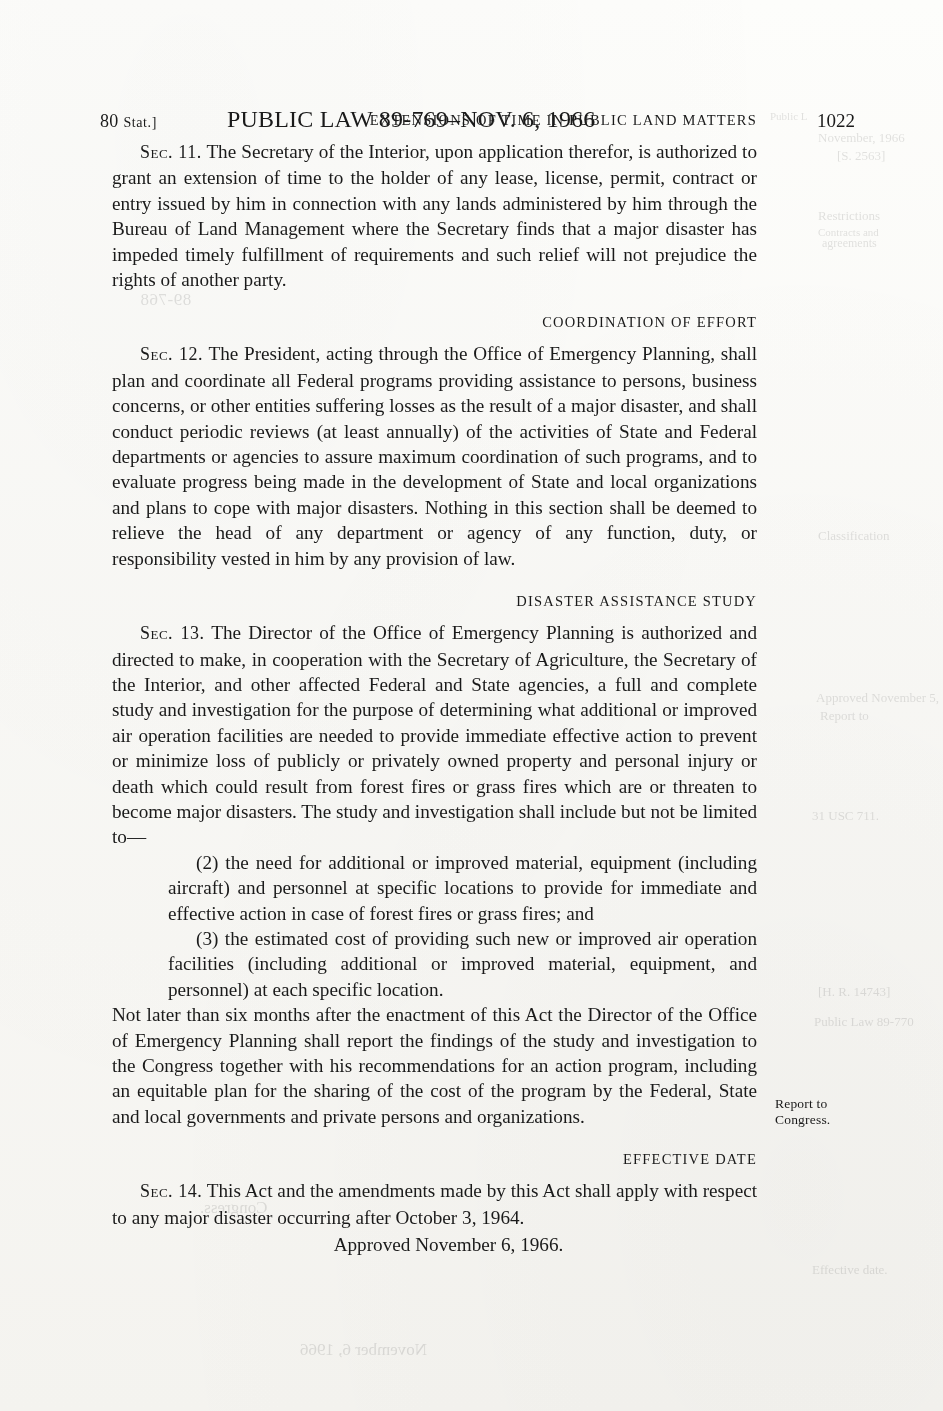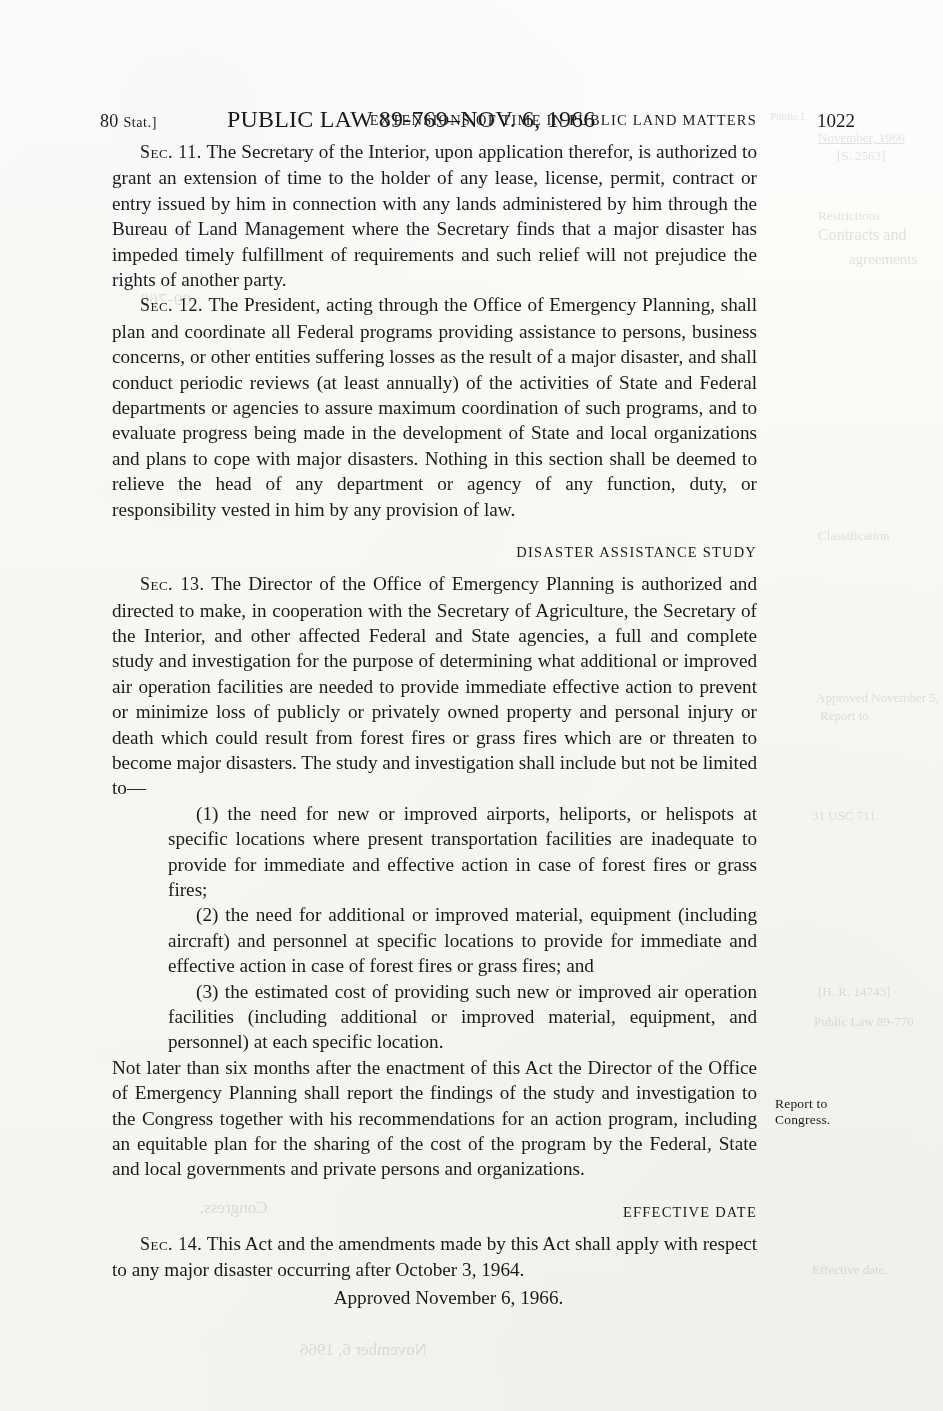--- a/index.html
+++ b/index.html
@@ -135,25 +135,25 @@
   }
   .ghost.rev { transform: scaleX(-1); }
 </style>
 </head>
 <body>
 
 <div class="page">
   <div class="paper-noise"></div>
 
   <div class="ghost" style="left:770px; top:110px; font-size:11px;">Public L</div>
-  <div class="ghost" style="left:818px; top:130px; font-size:13px;text-decoration:underline;">November, 1966</div>
+  <div class="ghost" style="left:818px; top:130px; font-size:13px;">November, 1966</div>
   <div class="ghost" style="left:820px; top:148px; font-size:13px;margin-left:17px;">[S. 2563]</div>
   <div class="ghost" style="left:818px; top:208px; font-size:13px;">Restrictions</div>
-  <div class="ghost" style="left:818px; top:226px; font-size:16px;">Contracts and</div>
-  <div class="ghost" style="left:822px; top:251px; font-size:15px;margin-left:27px;">agreements</div>
+  <div class="ghost" style="left:818px; top:226px; font-size:11px;">Contracts and</div>
+  <div class="ghost" style="left:822px; top:236px; font-size:12px;">agreements</div>
   <div class="ghost" style="left:818px; top:528px; font-size:13px;">Classification</div>
   <div class="ghost" style="left:816px; top:690px; font-size:13px;">Approved November 5, 1966.</div>
   <div class="ghost" style="left:820px; top:708px; font-size:13px;">Report to</div>
   <div class="ghost" style="left:812px; top:808px; font-size:13px;">31 USC 711.</div>
   <div class="ghost" style="left:814px; top:966px; font-size:13px;margin-top:48px;">Public Law 89-770</div>
   <div class="ghost" style="left:818px; top:984px; font-size:13px;">[H. R. 14743]</div>
   <div class="ghost" style="left:812px; top:1262px; font-size:13px;">Effective date.</div>
   <div class="ghost rev" style="left:140px; top:290px; font-size:17px; letter-spacing:0.5px;">89-768</div>
   <div class="ghost rev" style="left:200px; top:1198px; font-size:17px;">Congress.</div>
   <div class="ghost rev" style="left:300px; top:1340px; font-size:17px;">November 6, 1966</div>
@@ -167,25 +167,25 @@
       </div>
       <div class="hdr-center">PUBLIC LAW 89-769–NOV. 6, 1966</div>
       <div class="hdr-right">1022</div>
     </div>
 
     <div class="col">
 
       <div class="runhead">EXTENSIONS OF TIME IN PUBLIC LAND MATTERS</div>
       <p class="indent"><span class="sec">Sec. 11.</span> <span>The Secretary of the Interior, upon application therefor, is authorized to grant an extension of time to the holder of any lease, license, permit, contract or entry issued by him in connection with any lands administered by him through the Bureau of Land Management where the Secretary finds that a major disaster has impeded timely fulfillment of requirements and such relief will not prejudice the rights of another party.</span></p>
 
+      <div class="runhead tight">COORDINATION OF EFFORT</div>
       <p class="indent"><span class="sec">Sec. 12.</span> <span>The President, acting through the Office of Emergency Planning, shall plan and coordinate all Federal programs providing assistance to persons, business concerns, or other entities suffering losses as the result of a major disaster, and shall conduct periodic reviews (at least annually) of the activities of State and Federal departments or agencies to assure maximum coordination of such programs, and to evaluate progress being made in the development of State and local organizations and plans to cope with major disasters. Nothing in this section shall be deemed to relieve the head of any department or agency of any function, duty, or responsibility vested in him by any provision of law.</span></p>
 
       <div class="runhead tight">DISASTER ASSISTANCE STUDY</div>
       <p class="indent"><span class="sec">Sec. 13.</span> <span>The Director of the Office of Emergency Planning is authorized and directed to make, in cooperation with the Secretary of Agriculture, the Secretary of the Interior, and other affected Federal and State agencies, a full and complete study and investigation for the purpose of determining what additional or improved air operation facilities are needed to provide immediate effective action to prevent or minimize loss of publicly or privately owned property and personal injury or death which could result from forest fires or grass fires which are or threaten to become major disasters. The study and investigation shall include but not be limited to—</span></p>
-      <p class="sub">(1) the need for new or improved airports, heliports, or helispots at specific locations where present transportation facilities are inadequate to provide for immediate and effective action in case of forest fires or grass fires;</p>
       <p class="sub">(2) the need for additional or improved material, equipment (including aircraft) and personnel at specific locations to provide for immediate and effective action in case of forest fires or grass fires; and</p>
       <p class="sub">(3) the estimated cost of providing such new or improved air operation facilities (including additional or improved material, equipment, and personnel) at each specific location.</p>
       <p class="blk">Not later than six months after the enactment of this Act the Director of the Office of Emergency Planning shall report the findings of the study and investigation to the Congress together with his recommendations for an action program, including an equitable plan for the sharing of the cost of the program by the Federal, State and local governments and private persons and organizations.</p>
 
       <div class="runhead tight">EFFECTIVE DATE</div>
       <p class="indent"><span class="sec">Sec. 14.</span> <span>This Act and the amendments made by this Act shall apply with respect to any major disaster occurring after October 3, 1964.</span></p>
       <p class="approved">Approved November 6, 1966.</p>
     </div>
 
     <div class="marginnote" style="top:1096px;">

